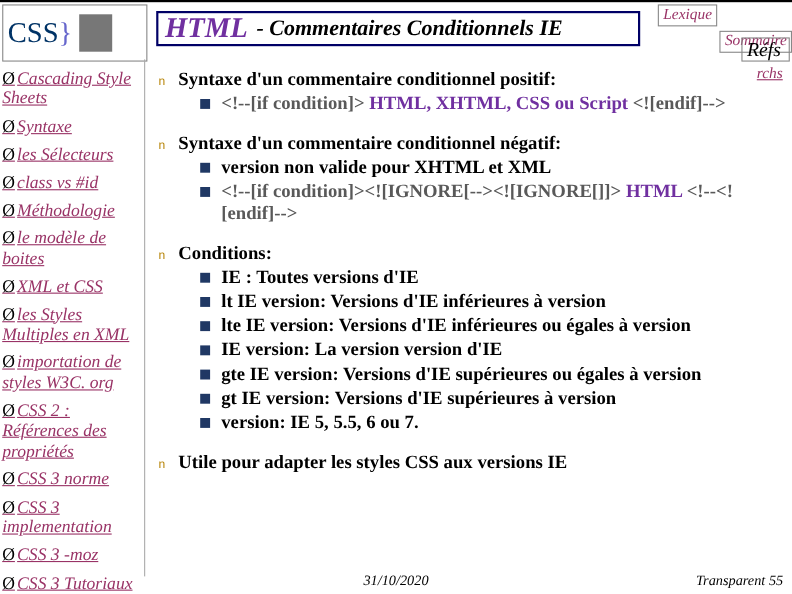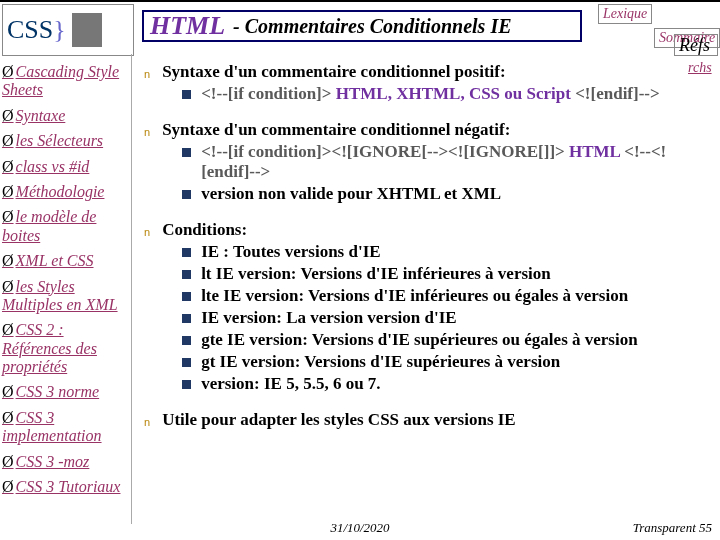--- a/index.html
+++ b/index.html
@@ -53,20 +53,21 @@
 
 <div class="sidebar">
   <a class="side-item"><span class="arrow">Ø</span><span>Cascading Style Sheets</span></a>
   <a class="side-item"><span class="arrow">Ø</span><span>Syntaxe</span></a>
   <a class="side-item"><span class="arrow">Ø</span><span>les Sélecteurs</span></a>
   <a class="side-item"><span class="arrow">Ø</span><span>class vs #id</span></a>
   <a class="side-item"><span class="arrow">Ø</span><span>Méthodologie</span></a>
   <a class="side-item"><span class="arrow">Ø</span><span>le modèle de boites</span></a>
   <a class="side-item"><span class="arrow">Ø</span><span>XML et CSS</span></a>
   <a class="side-item"><span class="arrow">Ø</span><span>les Styles Multiples en XML</span></a>
+  <a class="side-item"><span class="arrow">Ø</span><span>importation de styles W3C. org</span></a>
   <a class="side-item"><span class="arrow">Ø</span><span>CSS 2 : Références des propriétés</span></a>
   <a class="side-item"><span class="arrow">Ø</span><span>CSS 3 norme</span></a>
   <a class="side-item"><span class="arrow">Ø</span><span>CSS 3 implementation</span></a>
   <a class="side-item"><span class="arrow">Ø</span><span>CSS 3 -moz</span></a>
   <a class="side-item"><span class="arrow">Ø</span><span>CSS 3 Tutoriaux</span></a>
 </div>
 
 <div class="content">
 
   <div class="row">
@@ -79,25 +80,25 @@
       </div>
     </div>
   </div>
 
   <div class="row">
     <span class="n">n</span>
     <div class="body">
       <div class="head">Syntaxe d'un commentaire conditionnel négatif:</div>
       <div class="sub">
         <span class="dot"></span>
-        <span class="txt"><span class="grey">&lt;!--[if condition]&gt;&lt;![IGNORE[--&gt;&lt;![IGNORE[]]&gt;</span><span class="purple"> HTML </span><span class="grey">&lt;!--&lt;![endif]--&gt;</span></span>
+        <span class="txt black">version non valide pour XHTML et XML</span>
       </div>
       <div class="sub">
         <span class="dot"></span>
-        <span class="txt black">version non valide pour XHTML et XML</span>
+        <span class="txt"><span class="grey">&lt;!--[if condition]&gt;&lt;![IGNORE[--&gt;&lt;![IGNORE[]]&gt;</span><span class="purple"> HTML </span><span class="grey">&lt;!--&lt;![endif]--&gt;</span></span>
       </div>
     </div>
   </div>
 
   <div class="row">
     <span class="n">n</span>
     <div class="body">
       <div class="head">Conditions:</div>
       <div class="sub">
           <span class="dot"></span>

